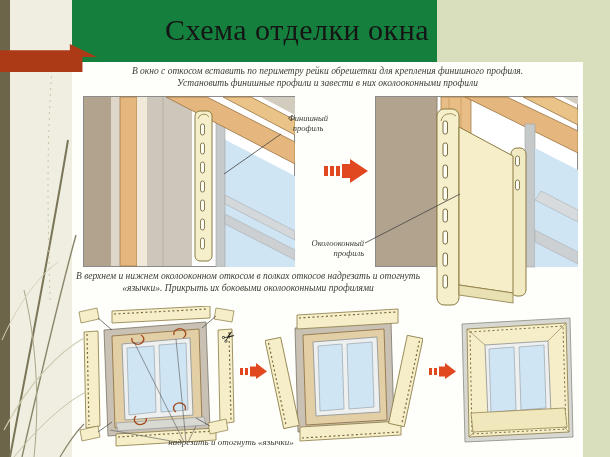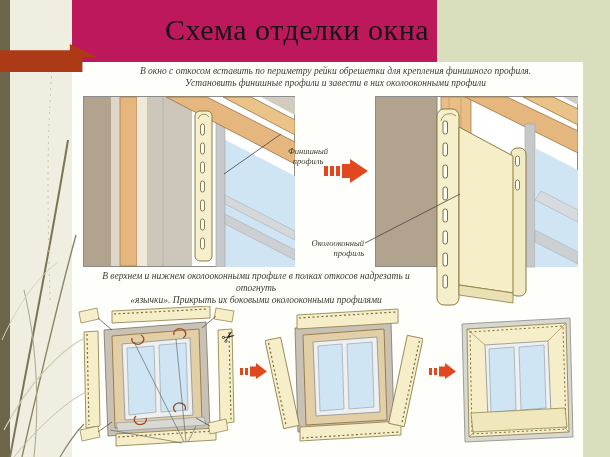--- a/index.html
+++ b/index.html
@@ -1,44 +1,44 @@
 <!DOCTYPE html>
 <html><head>
 <meta charset="utf-8">
 <style>
   * { margin:0; padding:0; box-sizing:border-box; }
   html,body { width:610px; height:457px; }
   body { font-family:"Liberation Serif", serif; }
-  .slide { position:relative; width:610px; height:457px; background:#be185d; overflow:hidden; }
+  .slide { position:relative; width:610px; height:457px; background:#15803d; overflow:hidden; }
   .band-green { position:absolute; left:437px; top:0; width:173px; height:457px; background:#d9dfbd; }
   .stripe-olive { position:absolute; left:0; top:0; width:10px; height:457px; background:#6c6549; }
   .band-cream { position:absolute; left:10px; top:0; width:62px; height:457px; background:#efeee1; }
   .ribbon { position:absolute; left:0; top:44px; width:97px; height:28px; background:#ad3a17;
             clip-path:polygon(0 22%, 72% 22%, 72% 0, 100% 46%, 85% 46%, 85% 100%, 0 100%); z-index:5; }
   .title { position:absolute; left:87px; top:13px; width:420px; text-align:center;
            font-size:30px; font-weight:normal; color:#151515; letter-spacing:0.5px; z-index:4; }
   .panel { position:absolute; left:72px; top:62px; width:511px; height:395px; background:#fefefb; }
   .grass { position:absolute; left:0; top:0; z-index:3; pointer-events:none; }
   .instr { position:absolute; font-style:italic; font-size:9.5px; line-height:12px;
-           color:#3c3b31; text-align:center;margin-left:8px; }
+           color:#3c3b31; text-align:center; }
   .instr span { display:block; }
   #instr1 { left:0; top:3px; width:511px; z-index:1; }
   #instr2 { left:2px; top:208px; width:348px; z-index:1; }
   .dbox { position:absolute; }
   #diagram-left  { left:11px;  top:34px; z-index:1; }
   #diagram-right { left:303px; top:34px; z-index:2; }
   #arrow-top { left:252px; top:96px; z-index:2; }
   #arrow-b1  { left:168px; top:300px; z-index:2; }
   #arrow-b2  { left:357px; top:300px; z-index:2; }
   #b1 { left:4px;   top:244px; z-index:1; }
   #b2 { left:193px; top:246px; z-index:1; }
   #b3 { left:386px; top:253px; z-index:1; }
   .anno { position:absolute; left:0; top:0; width:511px; height:260px; z-index:3; pointer-events:none; }
   .lbl { position:absolute; font-style:italic; font-size:8.5px; line-height:10px; color:#3c3b31; z-index:4; }
-  #lbl-finish   { left:204px; top:51px;  width:64px; text-align:center;margin-top:33px; }
+  #lbl-finish   { left:204px; top:51px;  width:64px; text-align:center; }
   #lbl-surround { left:226px; top:176px; width:66px; text-align:right; }
   #lbl-cut      { left:59px;  top:375px; width:200px; text-align:center; font-size:9px; }
 </style>
 </head>
 <body>
 
 <div class="slide">
   <div class="band-green"></div>
   <div class="stripe-olive"></div>
   <div class="band-cream"></div>
@@ -84,21 +84,21 @@
             <rect x="117.5" y="85" width="4" height="11" rx="2"></rect>
             <rect x="117.5" y="104" width="4" height="11" rx="2"></rect>
             <rect x="117.5" y="123" width="4" height="11" rx="2"></rect>
             <rect x="117.5" y="142" width="4" height="11" rx="2"></rect>
           </g>
         </g>
       </svg>
     </div>
 
     <p class="instr" id="instr2">
-      <span>В верхнем и нижнем околооконными профиле в полках откосов надрезать и отогнуть</span>
+      <span>В верхнем и нижнем околооконном откосом в полках откосов надрезать и отогнуть</span>
       <span>«язычки». Прикрыть их боковыми околооконными профилями</span>
     </p>
 
     <div class="dbox" id="diagram-right">
       <svg width="203" height="215" viewBox="0 0 203 215">
         <rect x="0.5" y="0.5" width="202" height="170" fill="#ffffff" stroke="#8b8b8b"></rect>
         <g>
           <rect x="1" y="1" width="61" height="169" fill="#b2a38e"></rect>
           <line x1="62" y1="1" x2="62" y2="170" stroke="#8d816c"></line>
           <rect x="66" y="1" width="30" height="78" fill="#e8bd86" stroke="#9a7440" stroke-width="0.7"></rect>
@@ -267,20 +267,21 @@
           <line x1="11" y1="122" x2="30" y2="103"></line>
             <line x1="111" y1="117" x2="93" y2="99"></line>
         </g>
         <polygon points="27,30 90,26 93,99 30,103" fill="#eef0f0" stroke="#8a8f93" stroke-width="0.8"></polygon>
         <polygon points="31,34 56,32 58,95 33,98" fill="#cfe5f4" stroke="#9aa5ad" stroke-width="0.7"></polygon>
         <polygon points="61,32 86,30 88,93 63,95" fill="#cfe5f4" stroke="#9aa5ad" stroke-width="0.7"></polygon>
         <polygon points="13,98 107,93 109,112 15,117" fill="#f0e7bd" stroke="#8a7a42" stroke-width="0.7"></polygon>
       </svg>
     </div>
 
+    <div class="lbl" id="lbl-cut">надрезать и отогнуть «язычки»</div>
   </div>
 
   <svg class="grass" width="92" height="457" viewBox="0 0 92 457">
     <g fill="none">
       <path d="M10,457 C28,360 50,250 68,140" stroke="#7b7657" stroke-width="2"></path>
       <path d="M22,457 C42,370 58,300 76,235" stroke="#8a8568" stroke-width="1.4"></path>
       <path d="M34,457 C40,400 36,340 24,290" stroke="#a9a589" stroke-width="1"></path>
       <path d="M4,430 C30,380 62,350 84,338" stroke="#cfcdb2" stroke-width="1.2"></path>
       <path d="M14,457 C44,420 70,400 86,392" stroke="#c5c2a4" stroke-width="1"></path>
       <path d="M50,300 C48,220 46,150 52,70" stroke="#c9c6aa" stroke-width="1" stroke-dasharray="2,4"></path>

